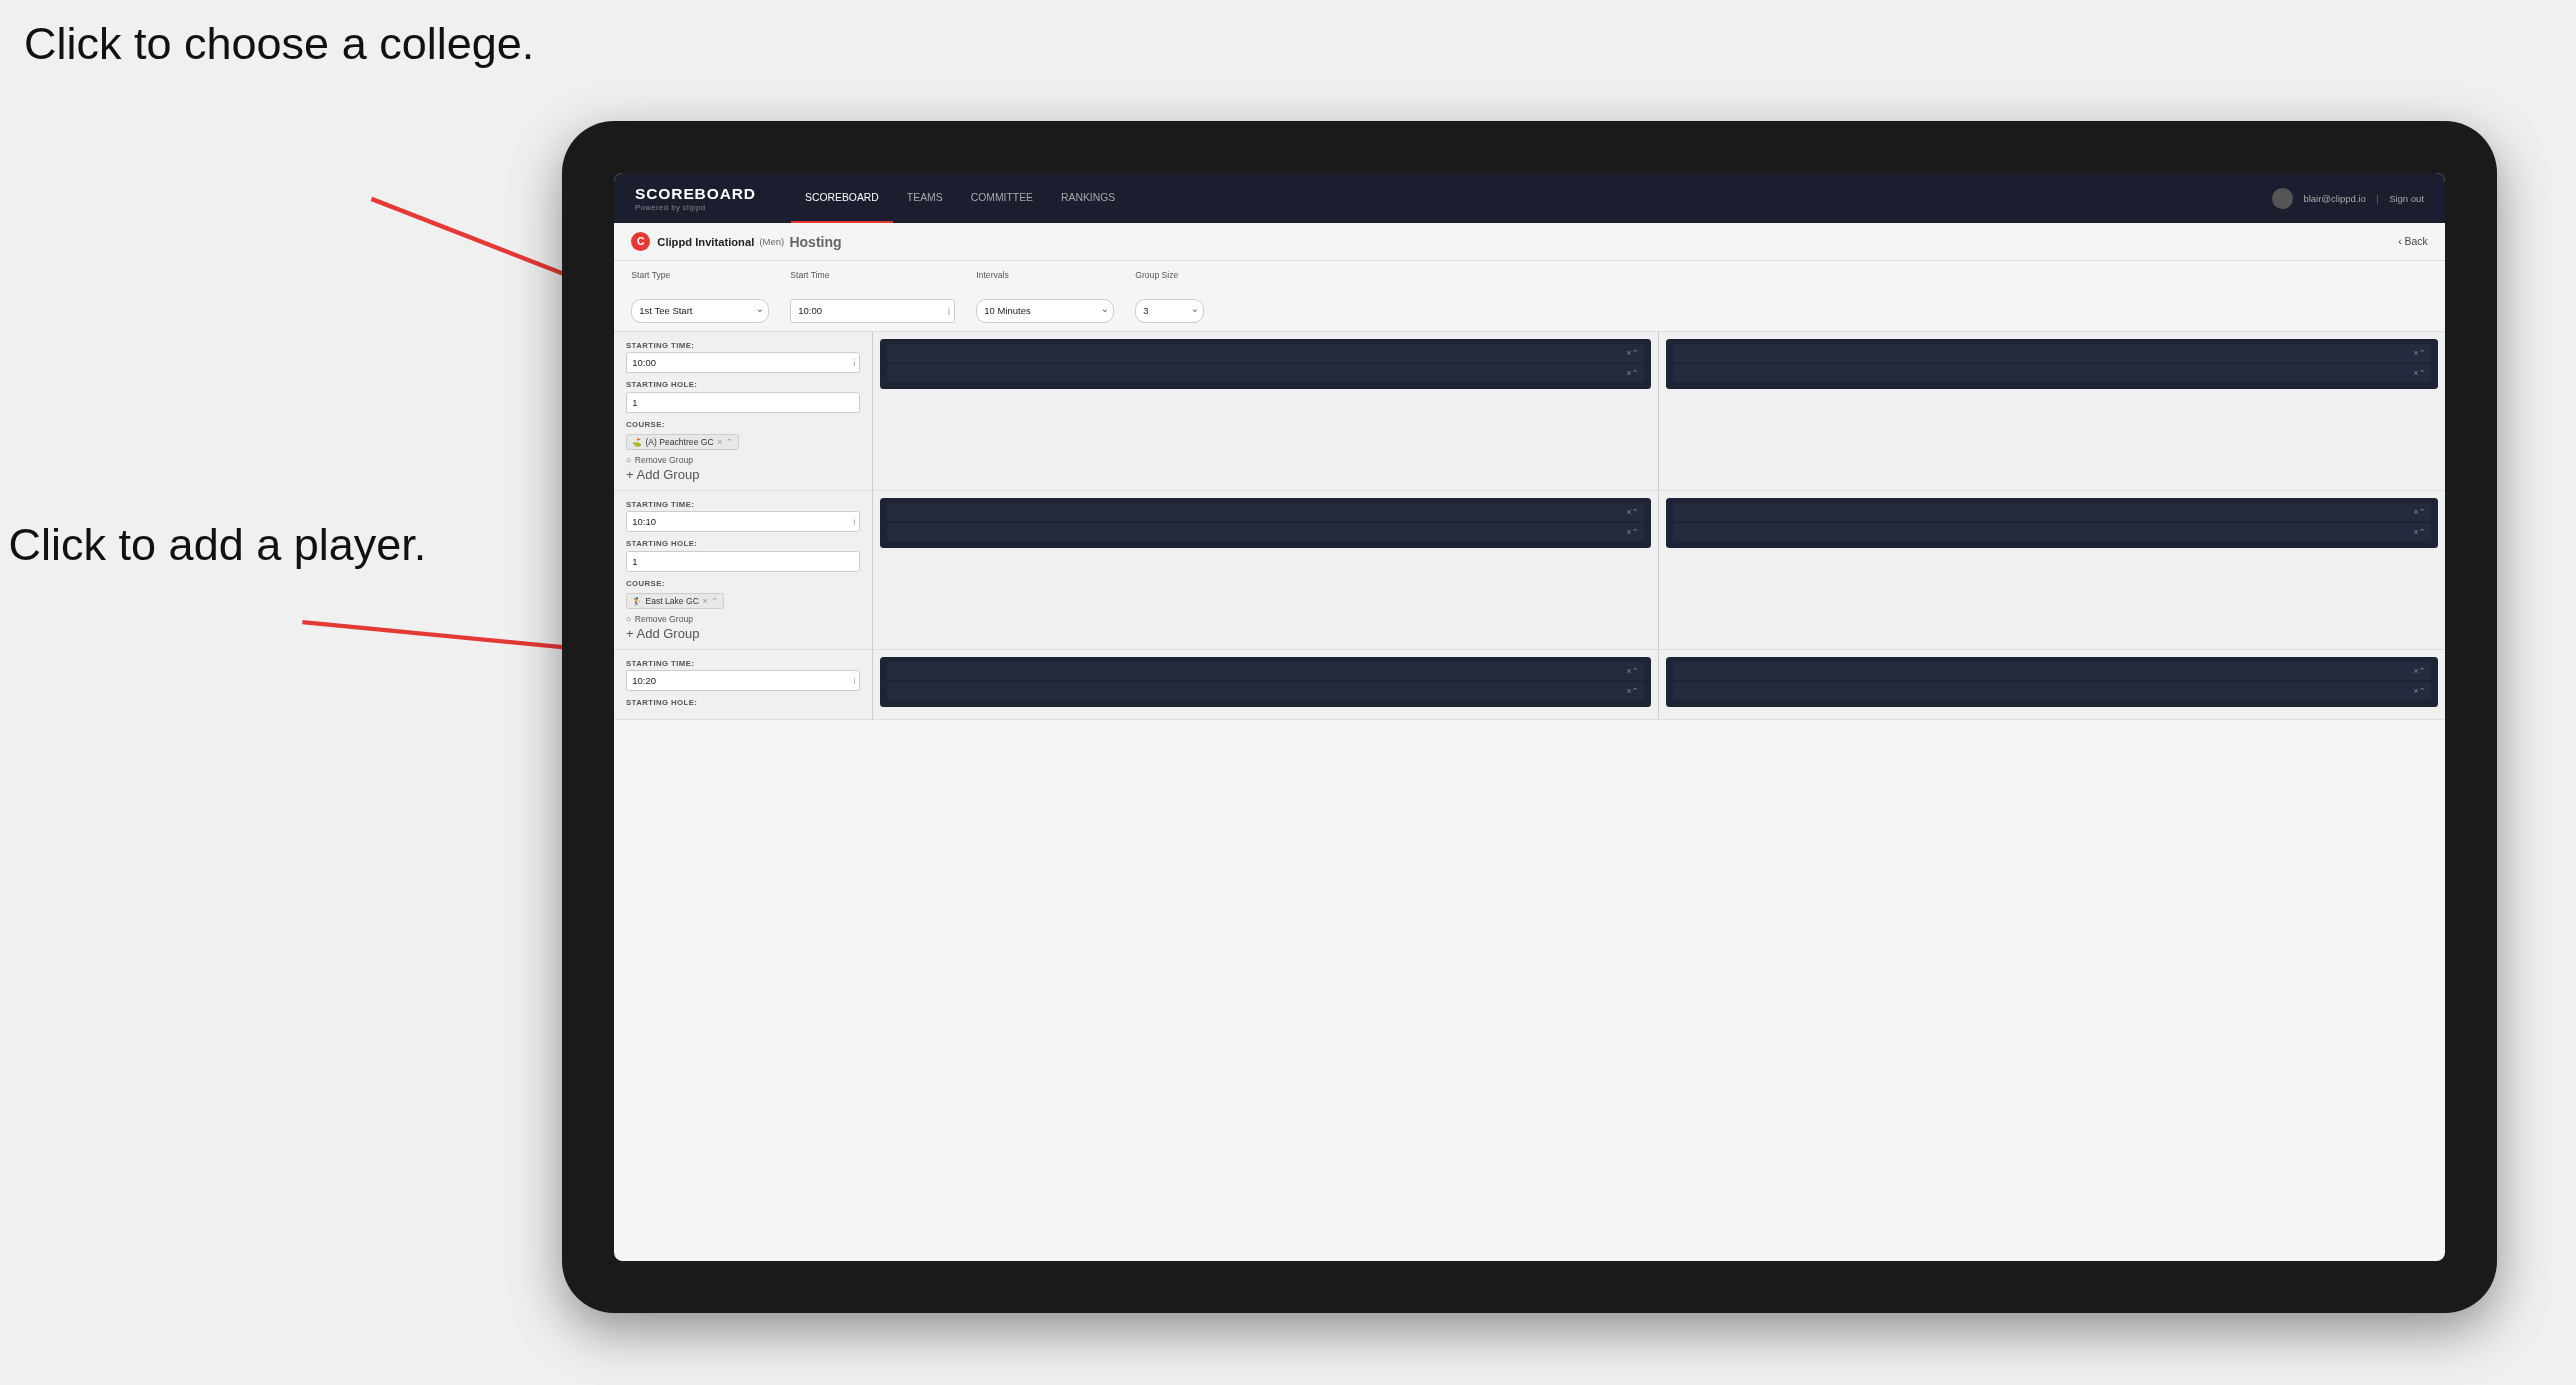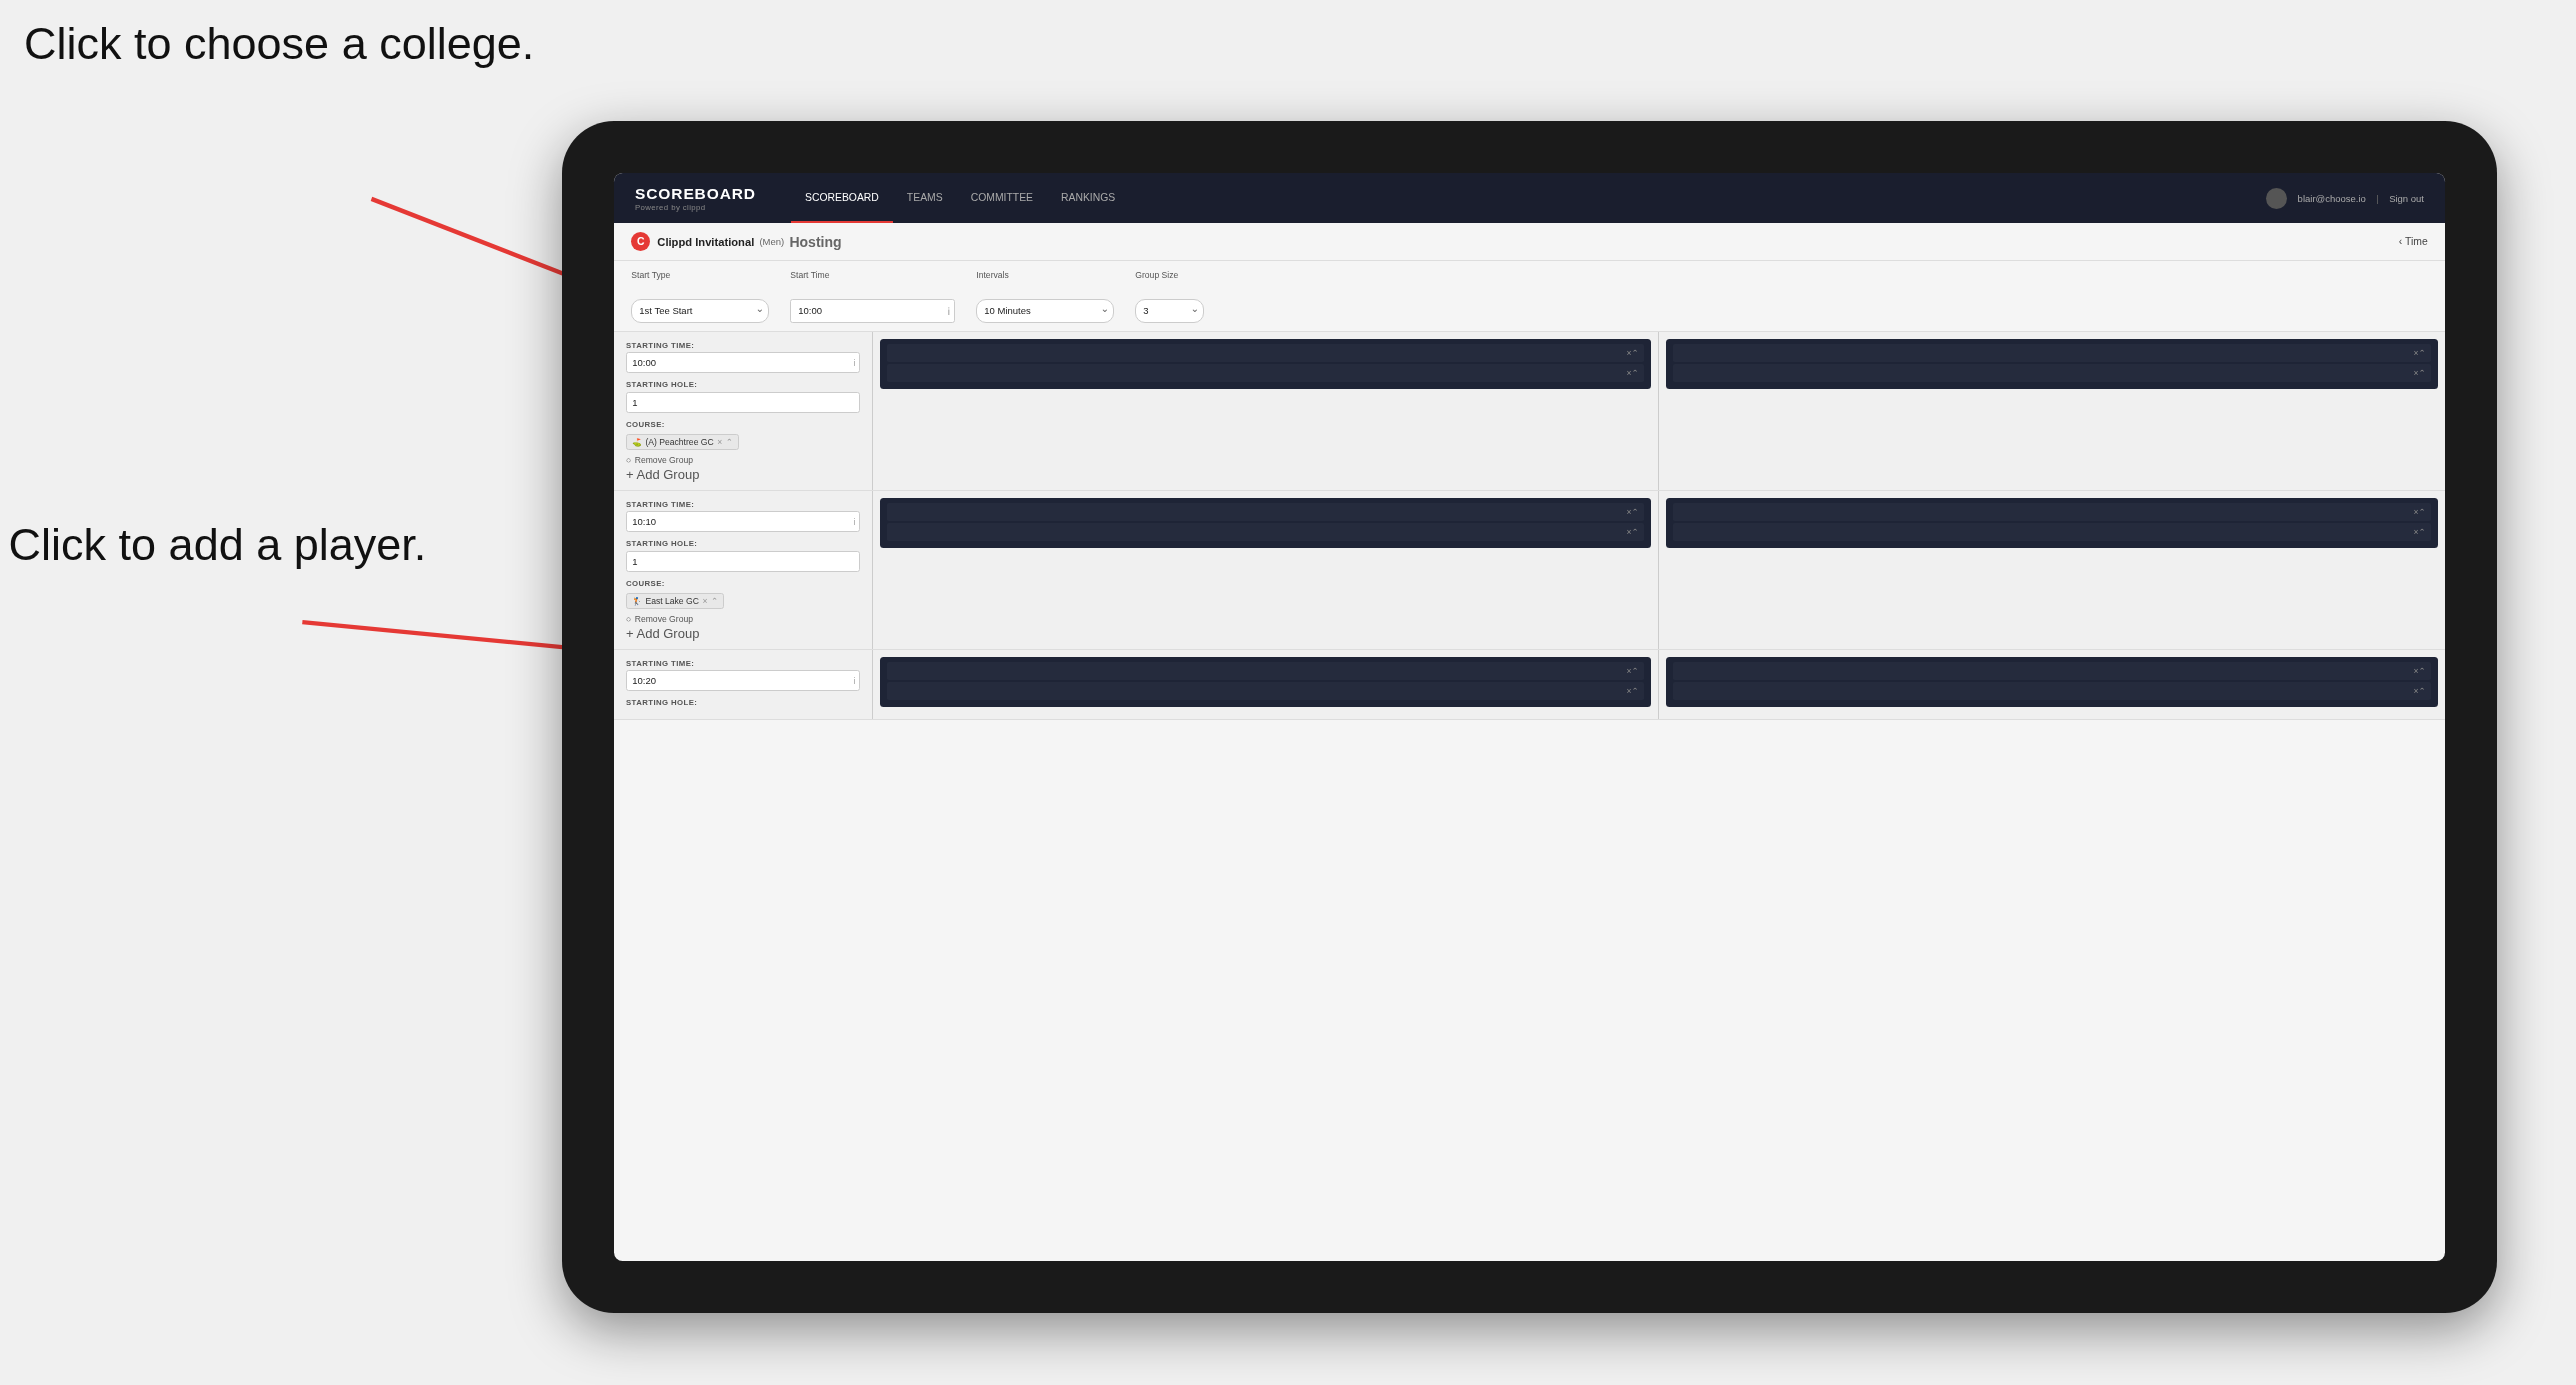--- a/index.html
+++ b/index.html
@@ -490,32 +490,32 @@
 
       <nav class="nav-items">
         <div class="nav-item active">SCOREBOARD</div>
         <div class="nav-item">TEAMS</div>
         <div class="nav-item">COMMITTEE</div>
         <div class="nav-item">RANKINGS</div>
       </nav>
 
       <div class="header-right">
         <div class="user-avatar"></div>
-        <span class="user-email">blair@choose.io</span>
+        <span class="user-email">blair@clippd.io</span>
         <span style="color:#666;font-size:9.5px">|</span>
         <span class="sign-out">Sign out</span>
       </div>
     </div>
 
     <div class="sub-header">
       <div class="tournament-logo">C</div>
       <span class="tournament-name">Clippd Invitational</span>
       <span class="tournament-gender">(Men)</span>
       <span class="hosting-badge">Hosting</span>
-      <span class="back-btn">‹ <span>Time</span></span>
+      <span class="back-btn">‹ <span>Back</span></span>
     </div>
 
     <div class="controls-row">
       <div class="control-group">
         <span class="control-label">Start Type</span>
         <div class="select-wrapper">
           <select class="control-select">
             <option>1st Tee Start</option>
           </select>
         </div>

